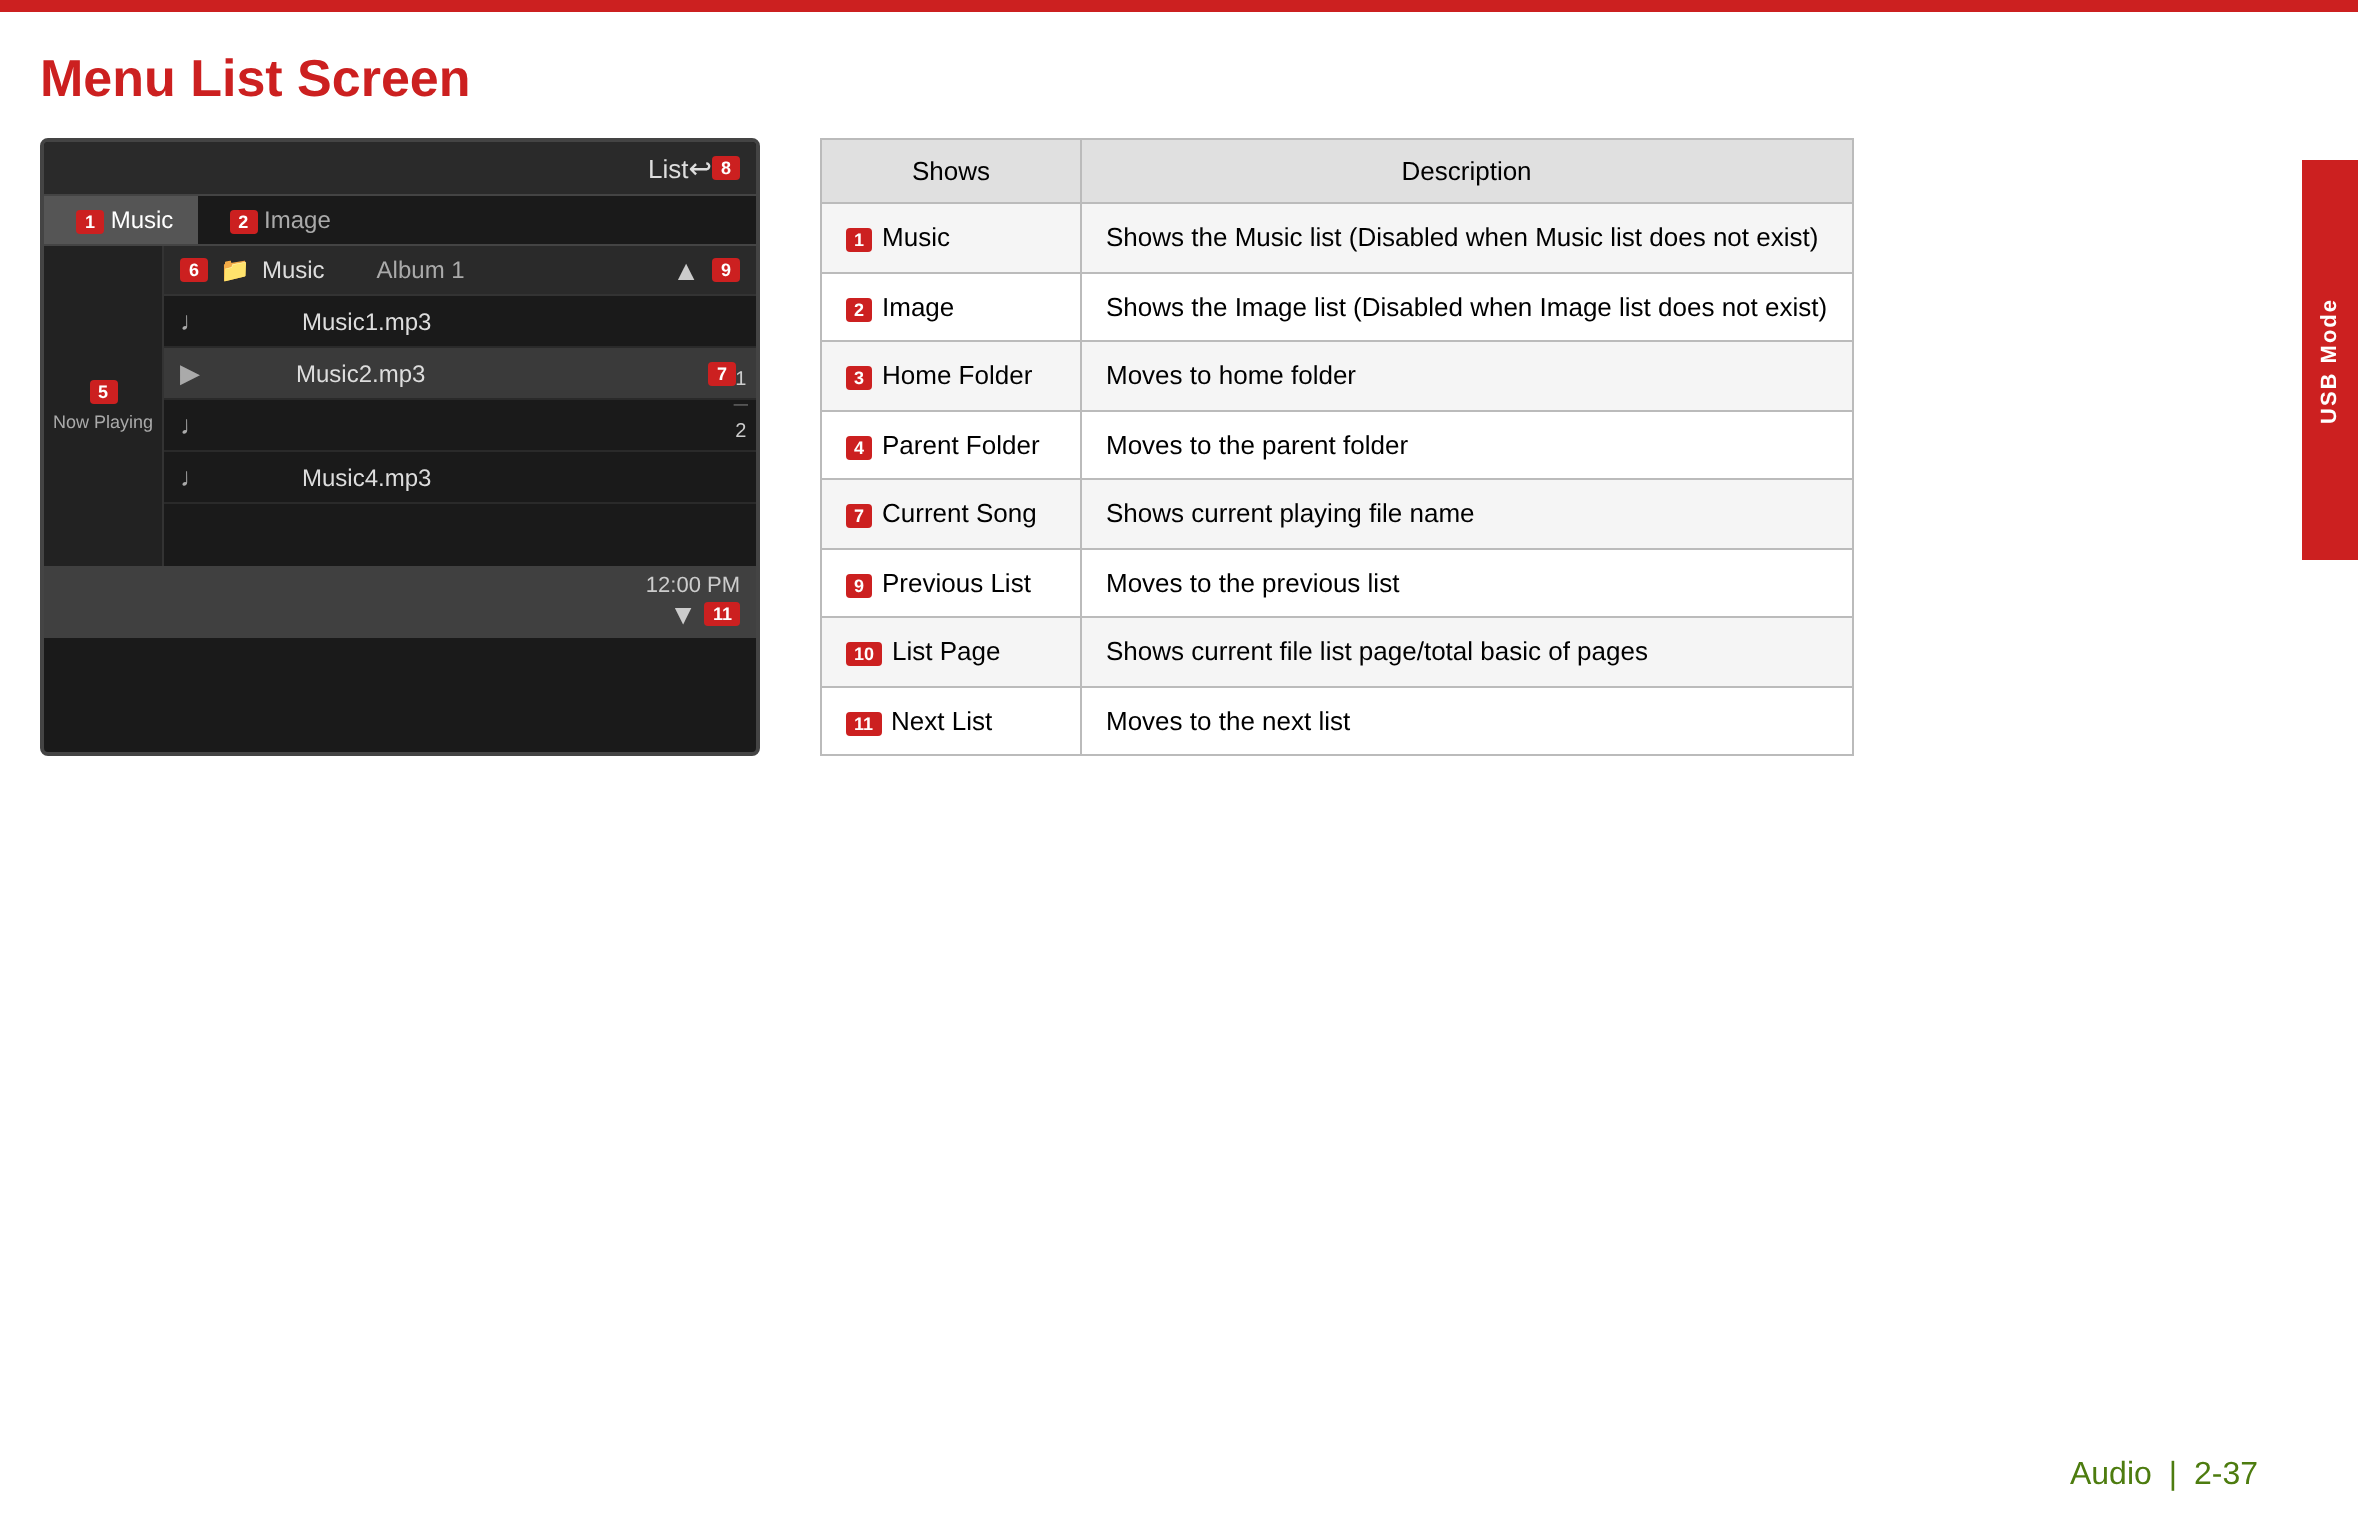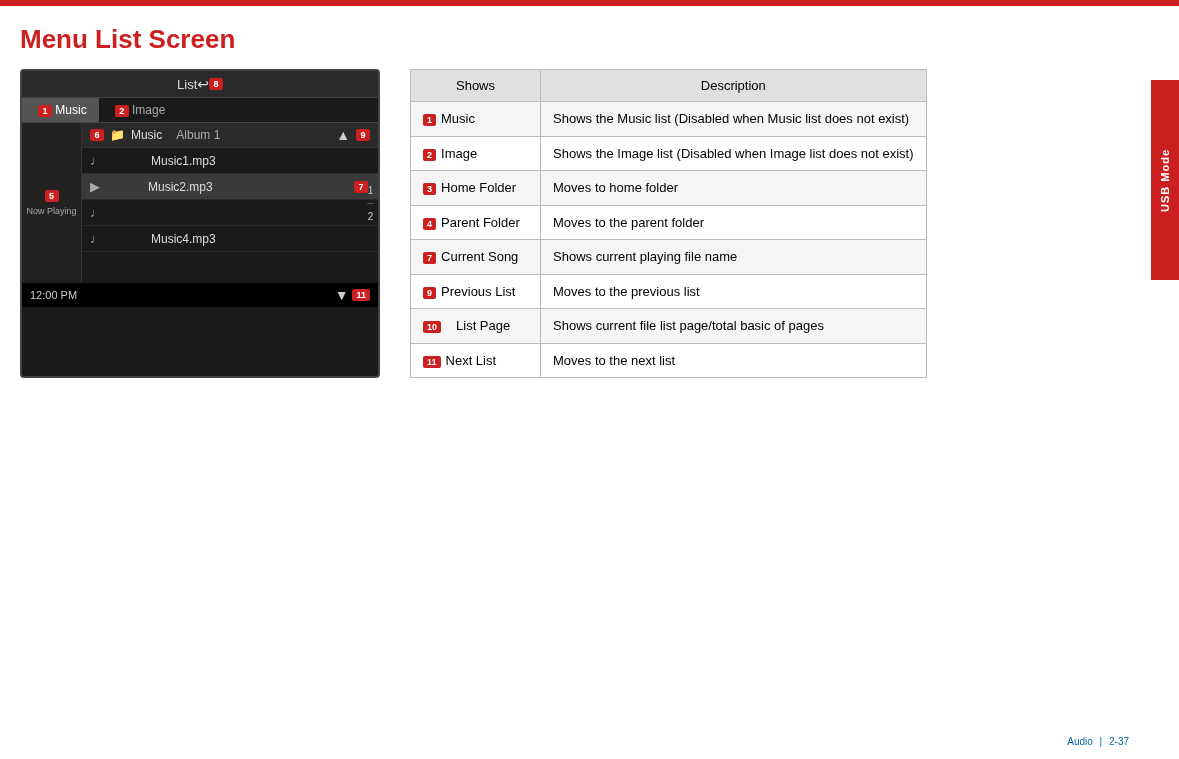--- a/index.html
+++ b/index.html
@@ -63,21 +63,21 @@
       border: 2px solid #444;
       border-radius: 4px;
       overflow: hidden;
       position: relative;
     }
 
     .screen-header {
       background: #2a2a2a;
       display: flex;
       align-items: center;
-      justify-content: center;
+      justify-content: flex-end;
       padding: 5px 8px;
       border-bottom: 1px solid #444;
     }
     .screen-title {
       color: #ddd;
       font-size: 13px;
     }
     .badge {
       background: #cc2020;
       color: #fff;
@@ -137,24 +137,25 @@
       position: relative;
     }
     .file-item.highlighted {
       background: #3a3a3a;
     }
     .music-icon { color: #aaa; font-size: 13px; }
     .play-icon { color: #aaa; font-size: 13px; }
     .file-name { color: #ddd; font-size: 12px; flex: 1; margin-left: 40px; }
 
     .screen-footer {
-      background: #000000;
+      background: #404040;
       padding: 4px 8px;
       display: flex;
-      align-items: center;
+      align-items: flex-end;
+      flex-direction: column;
     }
     .time-display { color: #ccc; font-size: 11px; }
 
     
     .info-table {
       flex: 1;
       border-collapse: collapse;
       font-size: 13px;
     }
     .info-table th {
@@ -177,22 +178,22 @@
       background: #fff;
     }
     .name-col { width: 130px; white-space: nowrap; }
     .desc-col { }
 
     
     .page-footer {
       position: absolute;
       bottom: 12px;
       right: 50px;
-      font-size: 10px;
-      color: #0369a1;
+      font-size: 16px;
+      color: #4d7c0f;
     }
     .page-footer .separator { margin: 0 4px; }
   </style>
 </head>
 <body>
 
 <div class="top-bar"></div>
 
 <div class="side-tab">
   <span class="side-tab-text">USB Mode</span>
@@ -227,21 +228,21 @@
         <span class="badge" style="margin-bottom:4px;">5</span>
         <span style="color:#aaa; font-size:9px; text-align:center;">Now Playing</span>
       </div>
 
       <div style="flex:1; position:relative;">
 
         <div class="file-header">
           <span class="badge">6</span>
           <span class="folder-icon">📁</span>
           <span class="folder-name">Music</span>
-          <span style="color:#aaa; font-size:12px; margin-left:8px;">Album 1</span>
+          <span style="color:#aaa; font-size:12px; margin-left:20px;">Album 1</span>
           <span class="scroll-up">▲</span>
           <span class="badge">9</span>
         </div>
 
         <div class="file-list">
 
           <div class="file-item">
             <span class="music-icon">♩</span>
             <span class="file-name">Music1.mp3</span>
           </div>
@@ -309,21 +310,21 @@
           </tr>
           <tr>
             <td class="name-col"><span style="background:#cc2020;color:#fff;font-size:9px;font-weight:bold;border-radius:2px;padding:1px 4px;margin-right:5px;">7</span>Current Song</td>
             <td class="desc-col">Shows current playing file name</td>
           </tr>
           <tr>
             <td class="name-col"><span style="background:#cc2020;color:#fff;font-size:9px;font-weight:bold;border-radius:2px;padding:1px 4px;margin-right:5px;">9</span>Previous List</td>
             <td class="desc-col">Moves to the previous list</td>
           </tr>
           <tr>
-            <td class="name-col"><span style="background:#cc2020;color:#fff;font-size:9px;font-weight:bold;border-radius:2px;padding:1px 4px;margin-right:15px;">10</span>List Page</td>
+            <td class="name-col"><span style="background:#cc2020;color:#fff;font-size:9px;font-weight:bold;border-radius:2px;padding:1px 4px;margin-right:5px;">10</span>List Page</td>
             <td class="desc-col">Shows current file list page/total basic of pages</td>
           </tr>
           <tr>
             <td class="name-col"><span style="background:#cc2020;color:#fff;font-size:9px;font-weight:bold;border-radius:2px;padding:1px 4px;margin-right:5px;">11</span>Next List</td>
             <td class="desc-col">Moves to the next list</td>
           </tr>
         </tbody>
     </table>
   </div>
 

